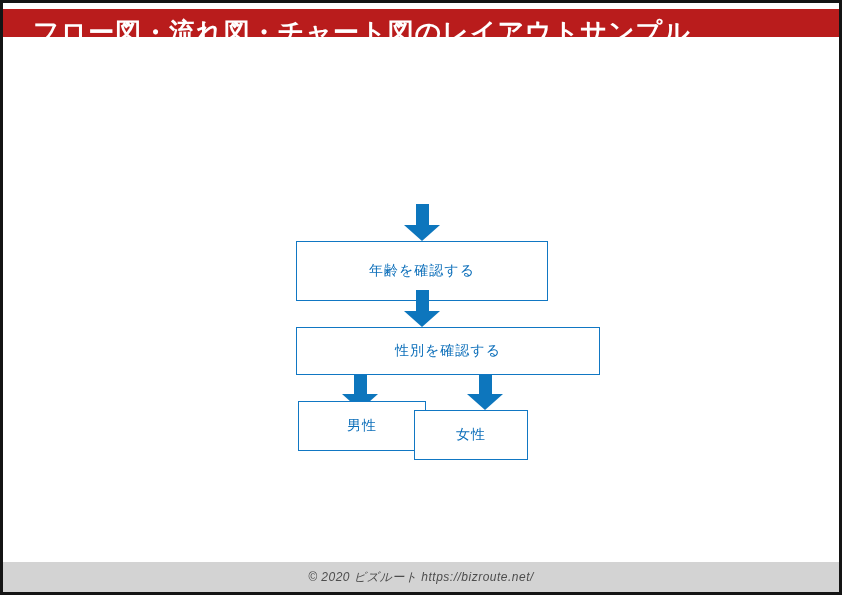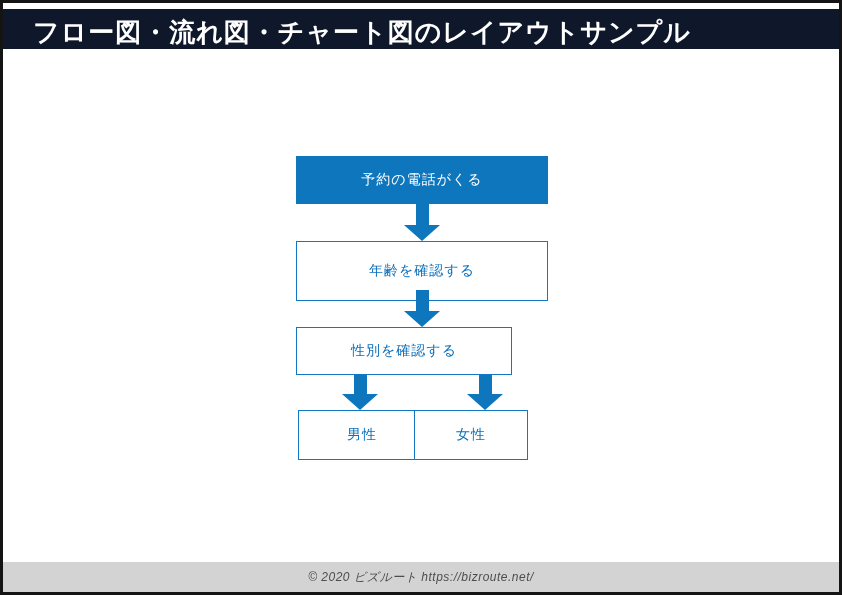--- a/index.html
+++ b/index.html
@@ -10,22 +10,22 @@
     width: 842px; height: 595px;
     box-sizing: border-box;
     border: 3px solid #141414;
     background: #ffffff;
     overflow: hidden;
   }
 
   .title-bar {
     position: absolute;
     left: 0; right: 0; top: 6px;
-    height: 40px;
-    background: #0f172a;
+    height: 28px;
+    background: #b91c1c;
   }
   .title-bar h1 {
     margin: 0;
     padding: 0 0 0 30px;
     line-height: 46px;
     font-size: 26px;
     font-weight: bold;
     color: #ffffff;
     letter-spacing: 1px;
     white-space: nowrap;
@@ -48,22 +48,22 @@
     border: none;
   }
   .node.outlined {
     background: #ffffff;
     color: #0d6fba;
     border: 1.5px solid #1177c3;
   }
 
   .node-start        { left: 293px; top: 153px; width: 252px; height: 48px; }
   .node-check-age    { left: 293px; top: 238px; width: 252px; height: 60px; }
-  .node-check-gender { left: 293px; top: 324px; width: 216px; height: 48px; }
-  .node-male         { left: 295px; top: 407px; width: 128px; height: 50px; }
+  .node-check-gender { left: 293px; top: 324px; width: 304px; height: 48px; }
+  .node-male         { left: 295px; top: 398px; width: 128px; height: 50px; }
   .node-female       { left: 411px; top: 407px; width: 114px; height: 50px; }
 
   .arrow { position: absolute; width: 36px; }
   .arrow .stem { width: 13px; height: 21px; background: #0d76bd; margin: 0 auto; }
   .arrow .head {
     width: 0; height: 0; margin: 0 auto;
     border-left: 18px solid transparent;
     border-right: 18px solid transparent;
     border-top: 16px solid #0d76bd;
   }
@@ -93,23 +93,20 @@
 <body>
 
 <div class="page">
 
   <div class="title-bar">
     <h1>フロー図・流れ図・チャート図のレイアウトサンプル</h1>
   </div>
 
   <div class="canvas">
 
-    <div class="node filled node-start">
-      <span>予約の電話がくる</span>
-    </div>
 
     <div class="arrow arrow-1">
       <div class="stem"></div>
       <div class="head"></div>
     </div>
 
     <div class="node outlined node-check-age">
       <span>年齢を確認する</span>
     </div>
 

